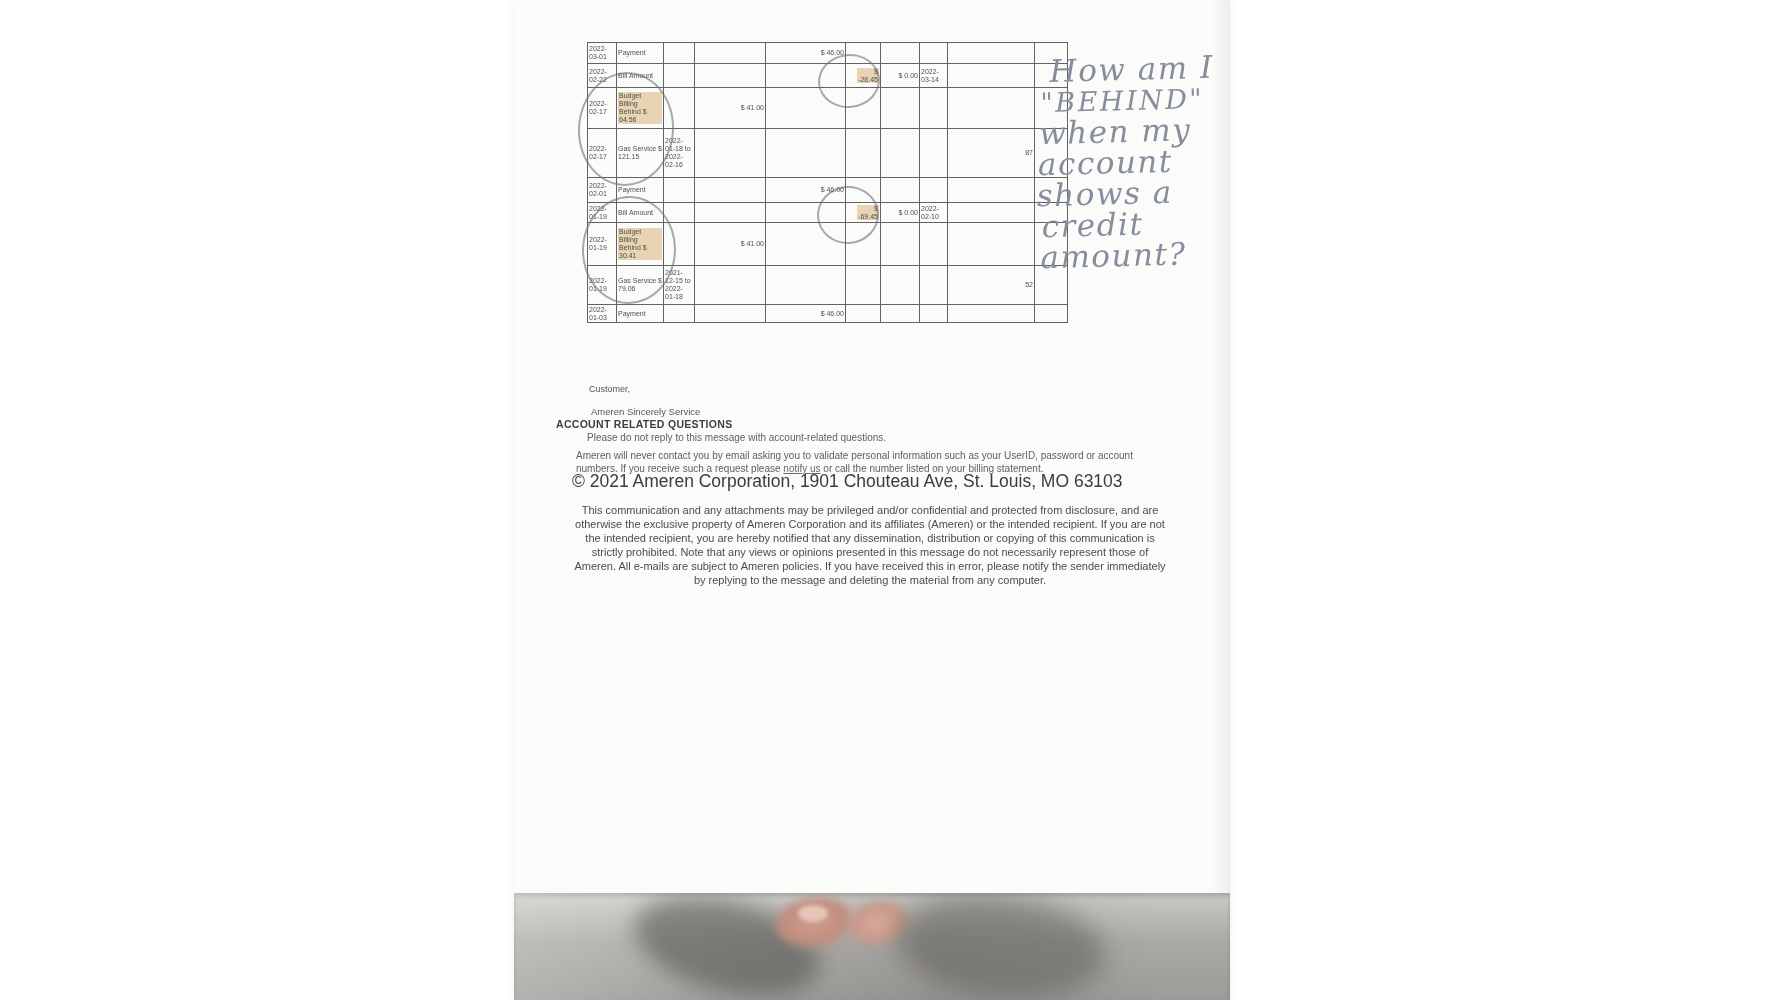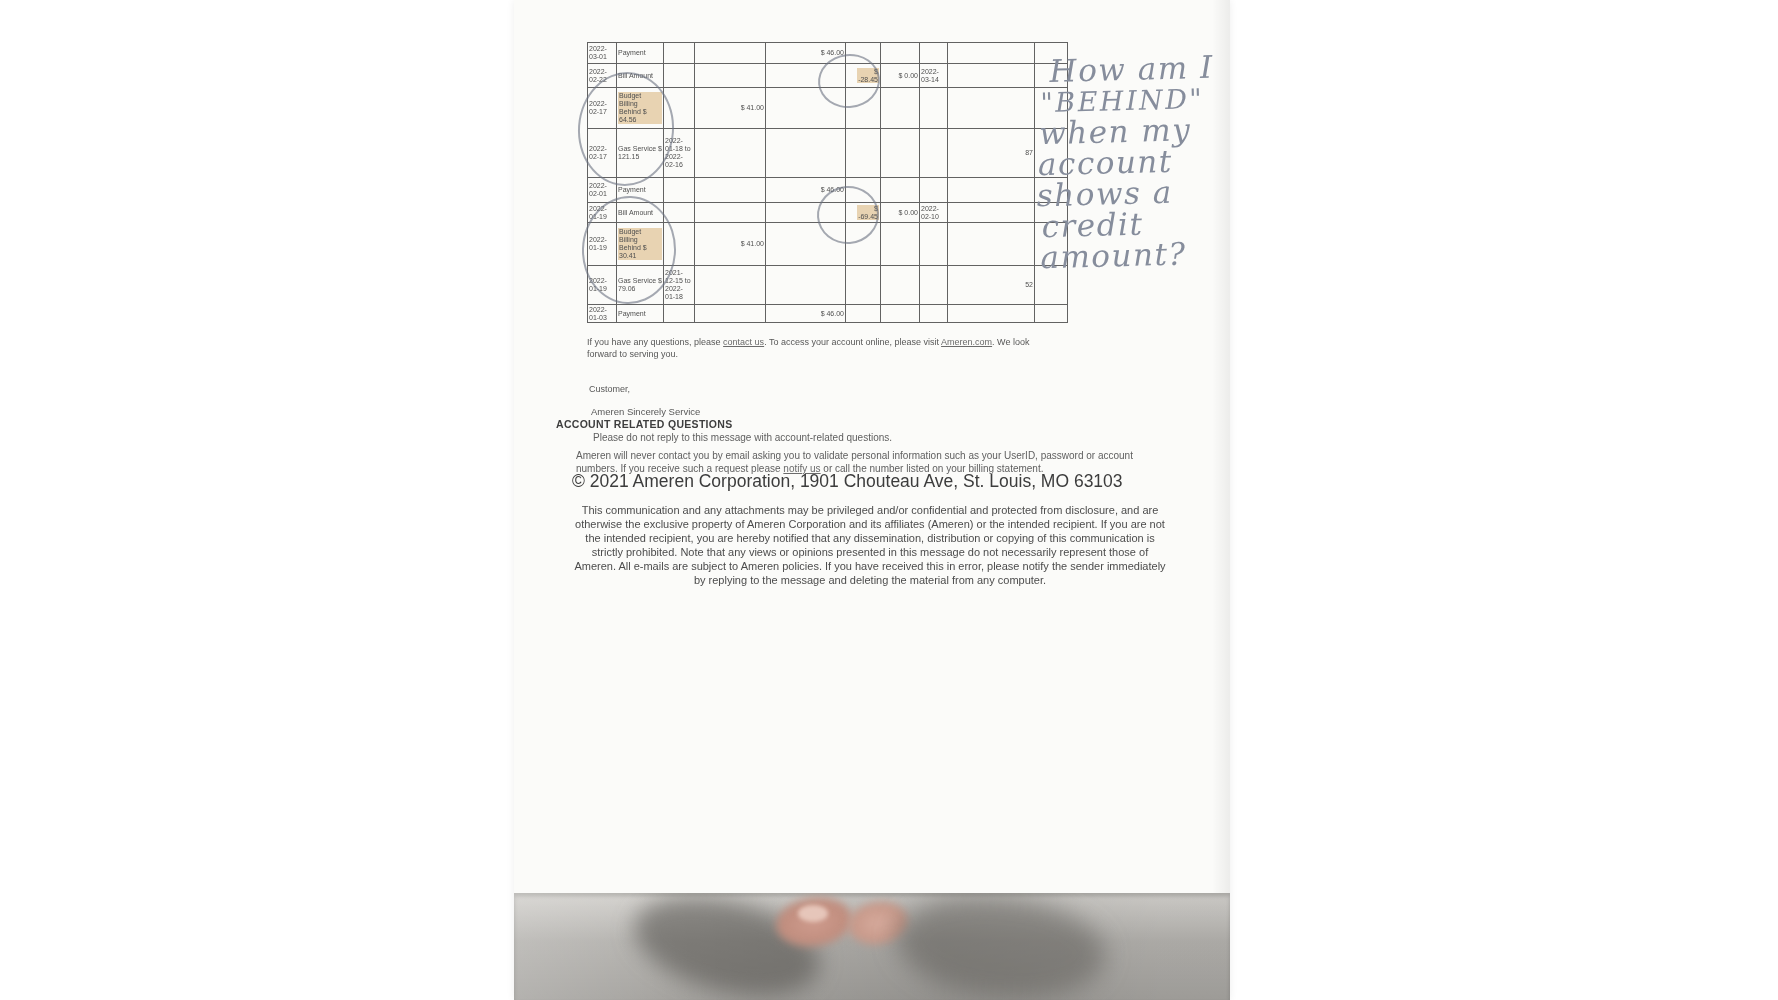--- a/index.html
+++ b/index.html
@@ -35,21 +35,21 @@
       color:#868d9c;letter-spacing:1.5px;white-space:nowrap;}
   .hw-line{height:31px;}
   .hw0{margin-left:14px;} .hw1{margin-left:4px;font-size:27px;letter-spacing:2.5px;}
   .hw2{margin-left:2px;} .hw3{margin-left:0;} .hw4{margin-left:-2px;} .hw5{margin-left:2px;} .hw6{margin-left:0;}
   
   .scan-text{position:absolute;color:#585858;}
   #para-contact{left:587px;top:336px;width:452px;font-size:9px;line-height:1.35;}
   #sincerely{left:589px;top:384px;font-size:9px;}
   #signature{left:591px;top:406px;font-size:9.5px;}
   #account-heading{left:556px;top:418px;font-size:10.5px;font-weight:bold;color:#3e3e3e;letter-spacing:0.3px;}
-  #para-noreply{left:587px;top:432px;font-size:10px;color:#5f5f5f;margin-left:6px;}
+  #para-noreply{left:587px;top:432px;font-size:10px;color:#5f5f5f;}
   #para-security{left:576px;top:449px;width:588px;font-size:10px;line-height:1.3;color:#606060;}
   #copyright-line{left:572px;top:471px;font-size:17.5px;color:#3c3c3c;}
   #disclaimer{left:570px;top:504px;width:600px;font-size:11px;line-height:1.27;color:#4c4c4c;text-align:center;}
   .link{text-decoration:underline;color:#6b6b6b;}
   
   #scanner-strip{position:absolute;left:514px;top:893px;width:716px;height:107px;overflow:hidden;
       background:linear-gradient(180deg,#d3d1cd 0%,#b2b0ac 45%,#a3a19d 100%);
       box-shadow:inset 0 3px 4px rgba(0,0,0,0.18);}
   #strip-shade{position:absolute;left:0;top:0;width:100%;height:100%;
       background:linear-gradient(90deg,rgba(255,255,255,0.18) 0%,rgba(0,0,0,0) 25%,rgba(0,0,0,0.10) 60%,rgba(0,0,0,0.04) 90%);}
@@ -192,21 +192,20 @@
   <div id="handwritten-note">
     <div class="hw-line hw0">How am I</div>
     <div class="hw-line hw1">"BEHIND"</div>
     <div class="hw-line hw2">when my</div>
     <div class="hw-line hw3">account</div>
     <div class="hw-line hw4">shows a</div>
     <div class="hw-line hw5">credit</div>
     <div class="hw-line hw6">amount?</div>
   </div>
 
-  <div id="para-contact" class="scan-text"><span>If you have any questions, please </span><span class="link">contact us</span><span>. To access your account online, please visit </span><span class="link">Ameren.com</span><span>. We look forward to serving you.</span></div>
 
   <div id="sincerely" class="scan-text">Customer,</div>
   <div id="signature" class="scan-text">Ameren Sincerely Service</div>
   <div id="account-heading" class="scan-text">ACCOUNT RELATED QUESTIONS</div>
   <div id="para-noreply" class="scan-text">Please do not reply to this message with account-related questions.</div>
 
   <div id="para-security" class="scan-text"><span>Ameren will never contact you by email asking you to validate personal information such as your UserID, password or account numbers. If you receive such a request please </span><span class="link">notify us</span><span> or call the number listed on your billing statement.</span></div>
 
   <div id="copyright-line" class="scan-text">© 2021 Ameren Corporation, 1901 Chouteau Ave, St. Louis, MO 63103</div>
   <div id="disclaimer" class="scan-text">This communication and any attachments may be privileged and/or confidential and protected from disclosure, and are otherwise the exclusive property of Ameren Corporation and its affiliates (Ameren) or the intended recipient. If you are not the intended recipient, you are hereby notified that any dissemination, distribution or copying of this communication is strictly prohibited. Note that any views or opinions presented in this message do not necessarily represent those of Ameren. All e-mails are subject to Ameren policies. If you have received this in error, please notify the sender immediately by replying to the message and deleting the material from any computer.</div>

